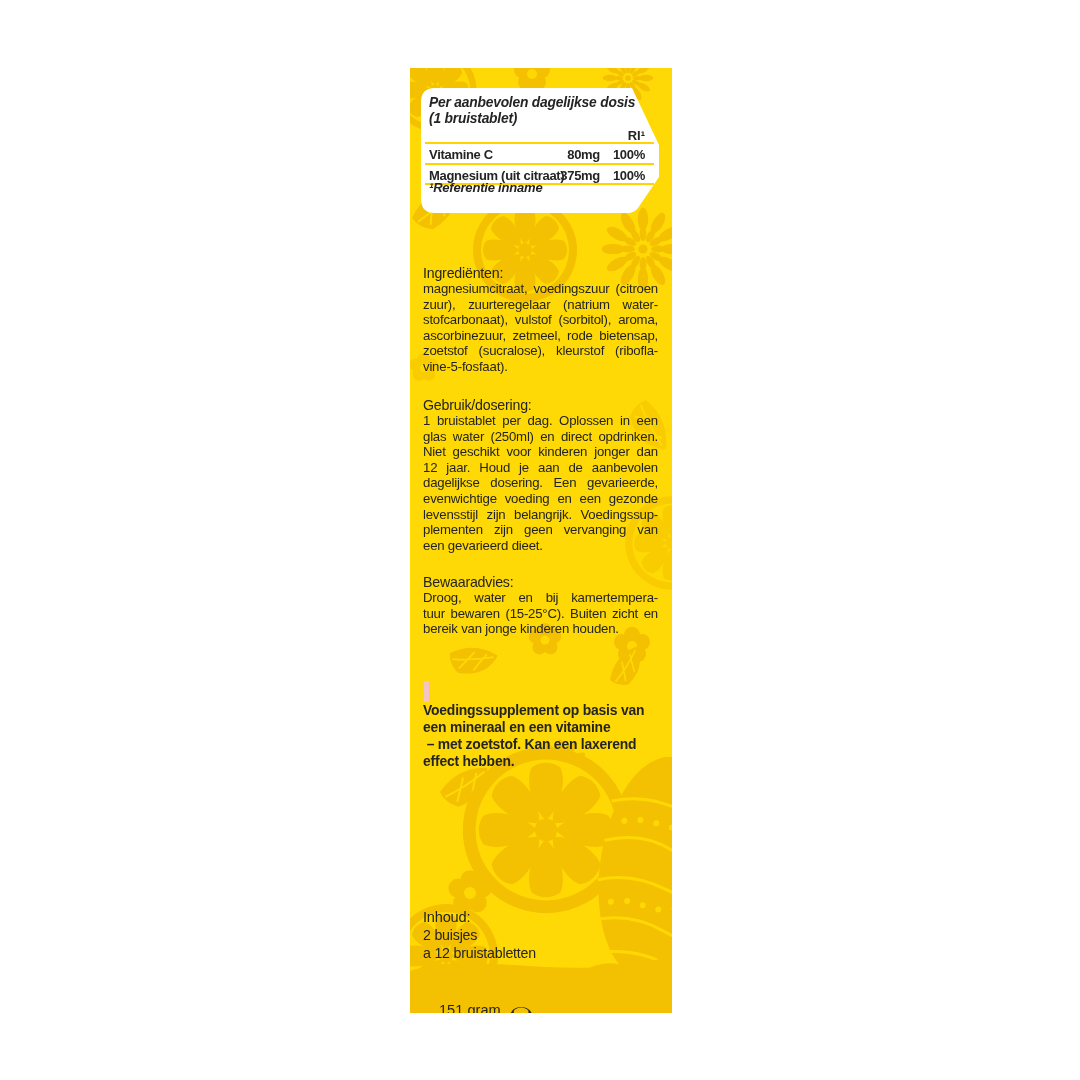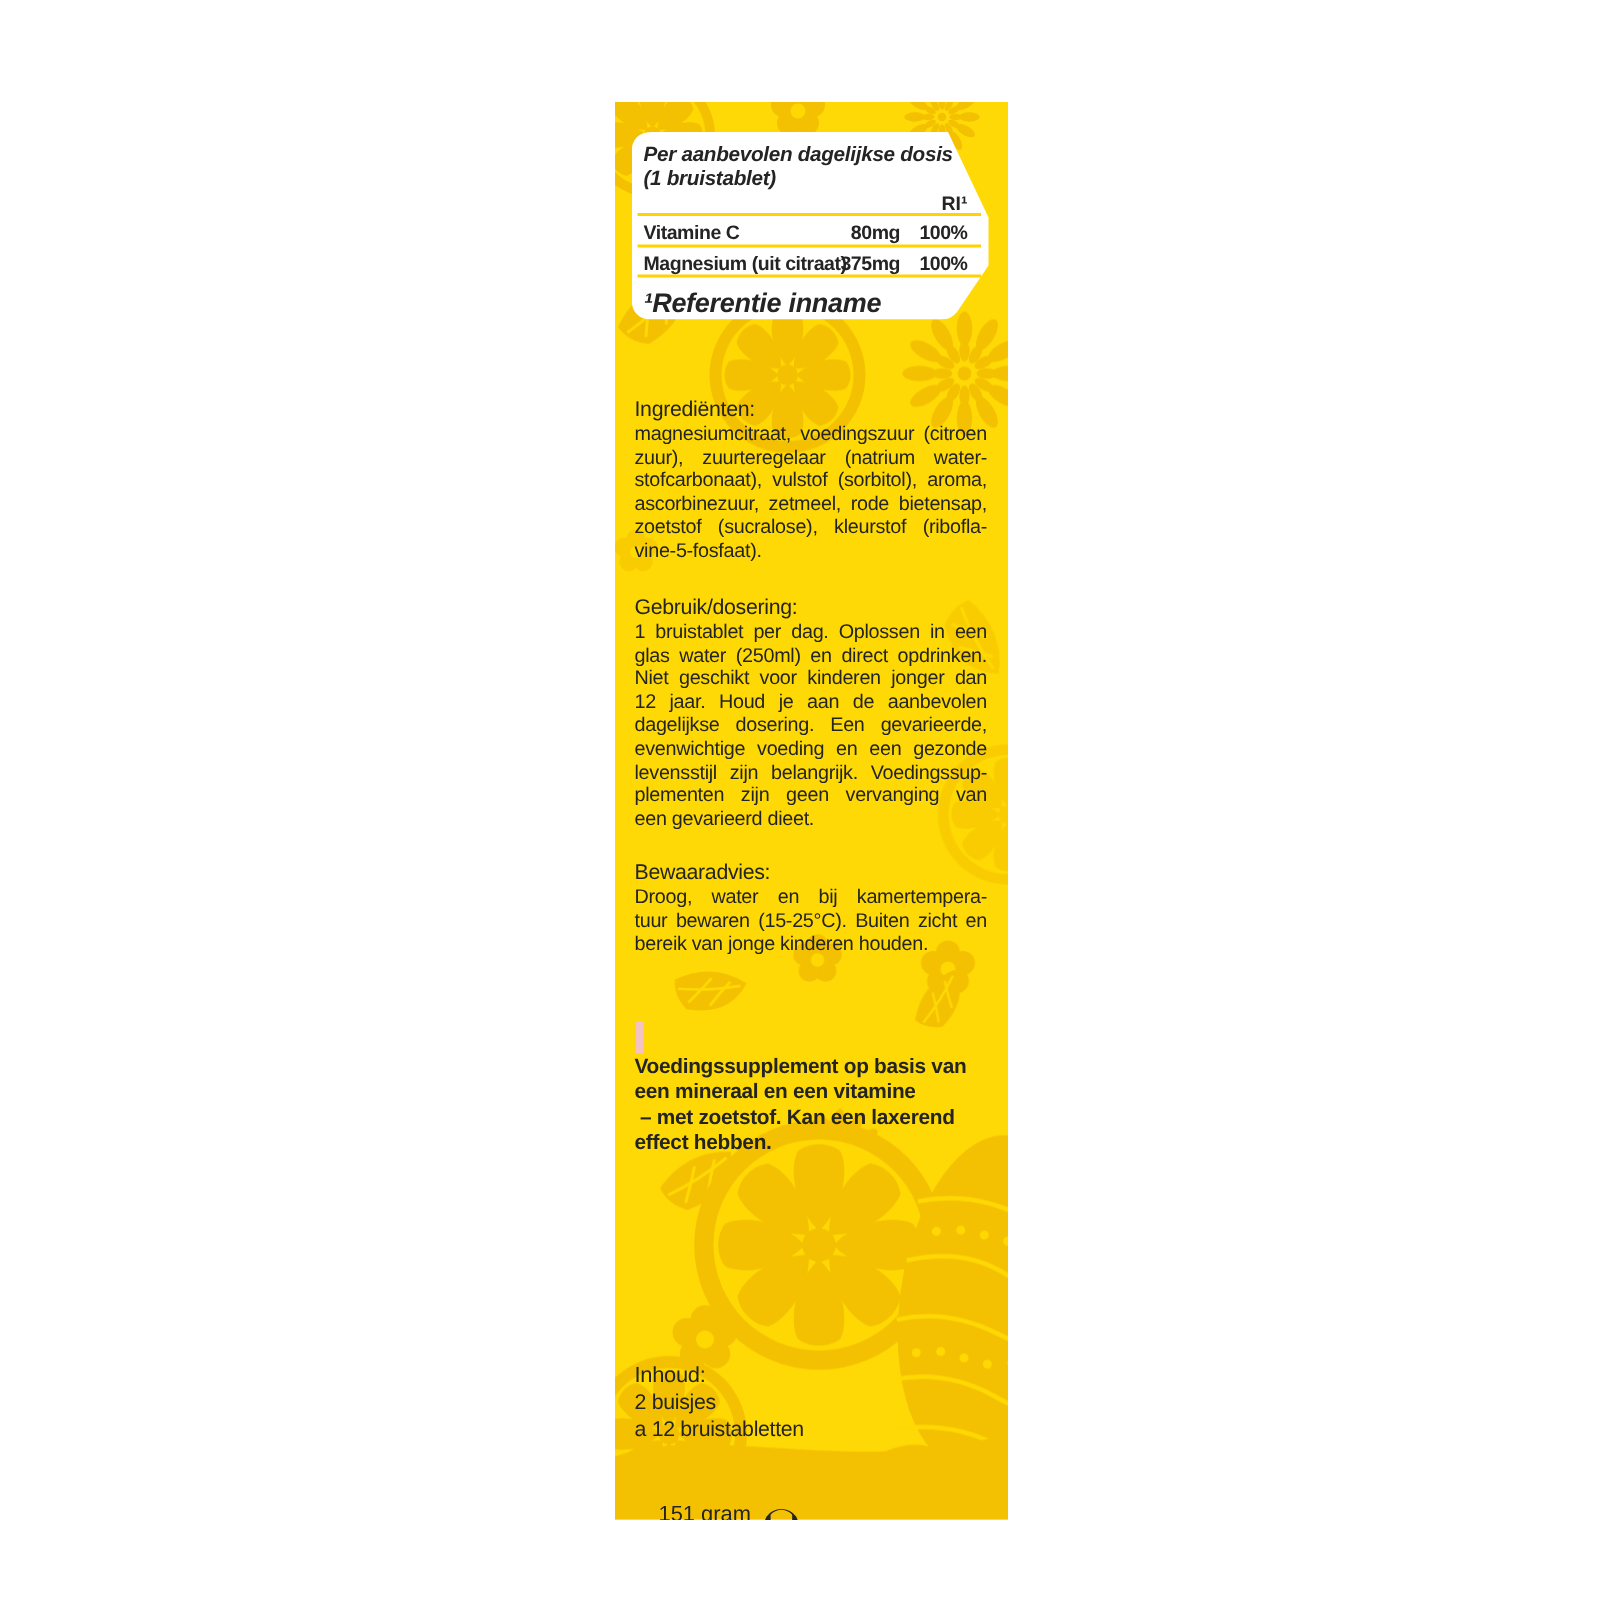--- a/index.html
+++ b/index.html
@@ -24,21 +24,21 @@
   .bx-inner{position:absolute;left:0;top:0;width:240px;height:125px;}
   .bx-title{position:absolute;left:8px;top:7px;font-size:13.8px;font-weight:bold;font-style:italic;line-height:16px;letter-spacing:-0.2px;}
   .bx-ri{position:absolute;right:16px;top:40px;font-size:13px;font-weight:bold;}
   .sep{position:absolute;left:4px;width:229px;height:2px;background:var(--tableline,#FFD200);}
   .s1{top:54px}.s2{top:75px}.s3{top:95px}
   .bx-row{position:absolute;left:0;width:240px;font-size:13px;font-weight:bold;letter-spacing:-0.3px;}
   .row1{top:59px}.row2{top:80px}
   .bx-row .nm{position:absolute;left:8px;top:0;}
   .bx-row .amt{position:absolute;right:61px;top:0;}
   .bx-row .pct{position:absolute;right:16px;top:0;}
-  .bx-foot{position:absolute;left:8px;top:104px;font-size:18px;font-style:italic;font-weight:600;letter-spacing:-0.2px;}
+  .bx-foot{position:absolute;left:8px;top:92px;font-size:13px;font-style:italic;font-weight:600;letter-spacing:-0.2px;}
 
   
   .sec{position:absolute;left:13px;width:235px;}
   .sec .h{font-size:14.2px;font-weight:normal;line-height:16px;letter-spacing:-0.2px;}
   .line{font-size:13.2px;line-height:15.6px;letter-spacing:-0.2px;white-space:pre;}
   .line.j{text-align:justify;text-align-last:justify;white-space:normal;}
   .sec-ing{top:197px}
   .sec-usage{top:329px}
   .sec-storage{top:506px}
   .sec-note{top:634px}

